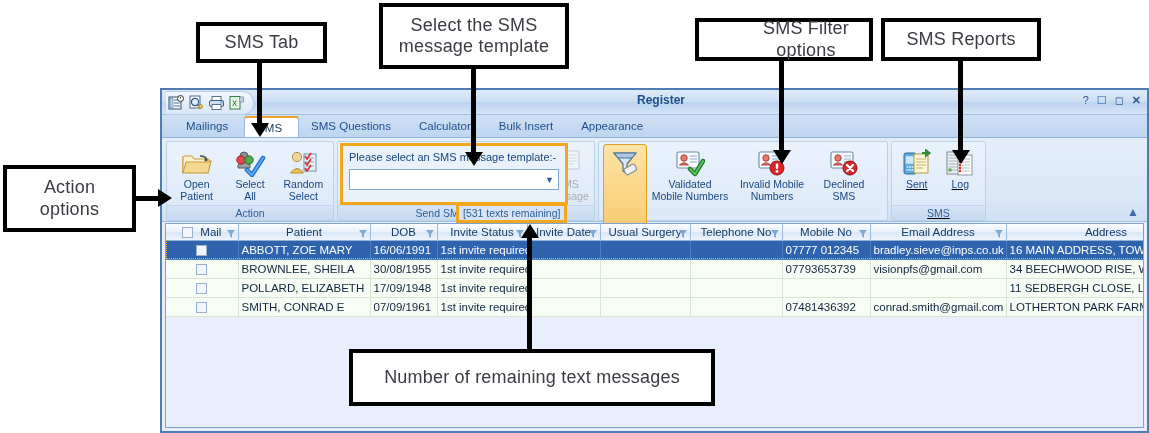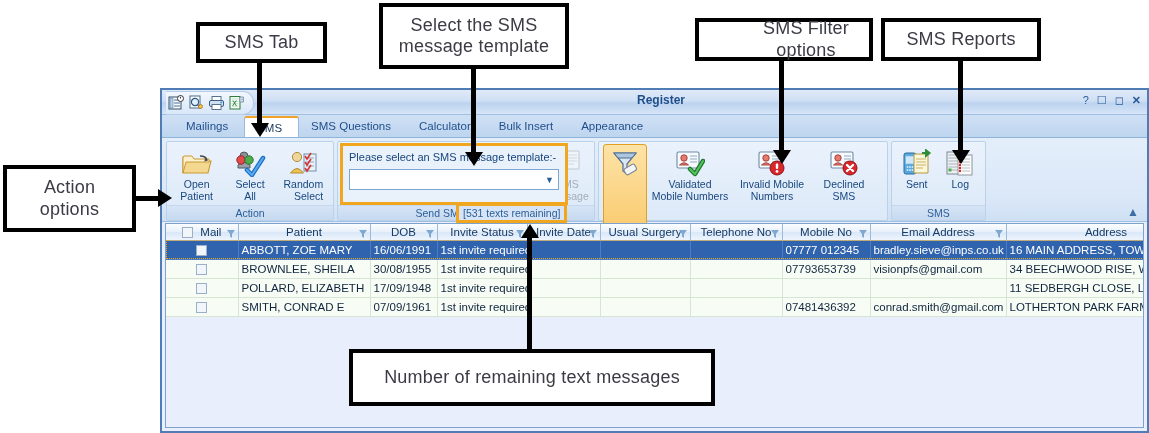--- a/index.html
+++ b/index.html
@@ -286,21 +286,21 @@
             <svg width="32" height="28" viewBox="0 0 32 28">
               <circle cx="10" cy="8" r="4.6" fill="#f0d59a" stroke="#b08b3d" stroke-width="1"></circle>
               <path d="M3.5 24 q6.5 -9 13 0 z" fill="#f2c34a" stroke="#b08b3d" stroke-width="1"></path>
               <rect x="17" y="5" width="12" height="17" fill="#e9f0f8" stroke="#6f8fb0" stroke-width="1"></rect>
               <path d="M19 9 L27 9 M19 13 L27 13 M19 17 L27 17" stroke="#8fa9c4" stroke-width="1"></path>
               <path d="M18 7 L20 10 L24 4" fill="none" stroke="#d6322e" stroke-width="1.6"></path>
               <path d="M18 13 L20 16 L24 10" fill="none" stroke="#d6322e" stroke-width="1.6"></path>
               <path d="M18 19 L20 22 L24 16" fill="none" stroke="#d6322e" stroke-width="1.6"></path>
             </svg>
           </span>
-          <span class="lbl" style="white-space:pre-line;text-align:right;">Random
+          <span class="lbl" style="white-space:pre-line;">Random
 Select</span>
         </div>
       </div>
       <div class="group-label">Action</div>
     </div>
 
     <div class="group" id="group-send">
       <div class="group-items">
         <div style="width:232px;"></div>
         <div class="bigbtn disabled">
@@ -387,21 +387,21 @@
               <path d="M18 16 L24 22 M24 16 L18 22" stroke="#fff" stroke-width="2.4" stroke-linecap="round"></path>
             </svg>
           </span>
           <span class="lbl" style="white-space:pre-line;">Declined
 SMS</span>
         </div>
       </div>
       <div class="group-label">SMS Filters</div>
     </div>
 
-    <div class="group" style="width:95px;">
+    <div class="group" style="width:95px;text-decoration:underline;">
       <div class="group-items">
         <div class="bigbtn" style="width:46px;">
           <span class="ico">
             <svg width="30" height="28" viewBox="0 0 30 28">
               <rect x="2" y="4" width="12" height="21" rx="2" fill="#57a8e0" stroke="#2e6b9c" stroke-width="1"></rect>
               <rect x="3.5" y="7" width="9" height="8" fill="#cfe9fb" stroke="#7fb8dd" stroke-width=".7"></rect>
               <circle cx="5.5" cy="18" r="1" fill="#cfe9fb"></circle>
                 <circle cx="8" cy="18" r="1" fill="#cfe9fb"></circle>
                 <circle cx="10.5" cy="18" r="1" fill="#cfe9fb"></circle>
               <circle cx="5.5" cy="21" r="1" fill="#cfe9fb"></circle>

